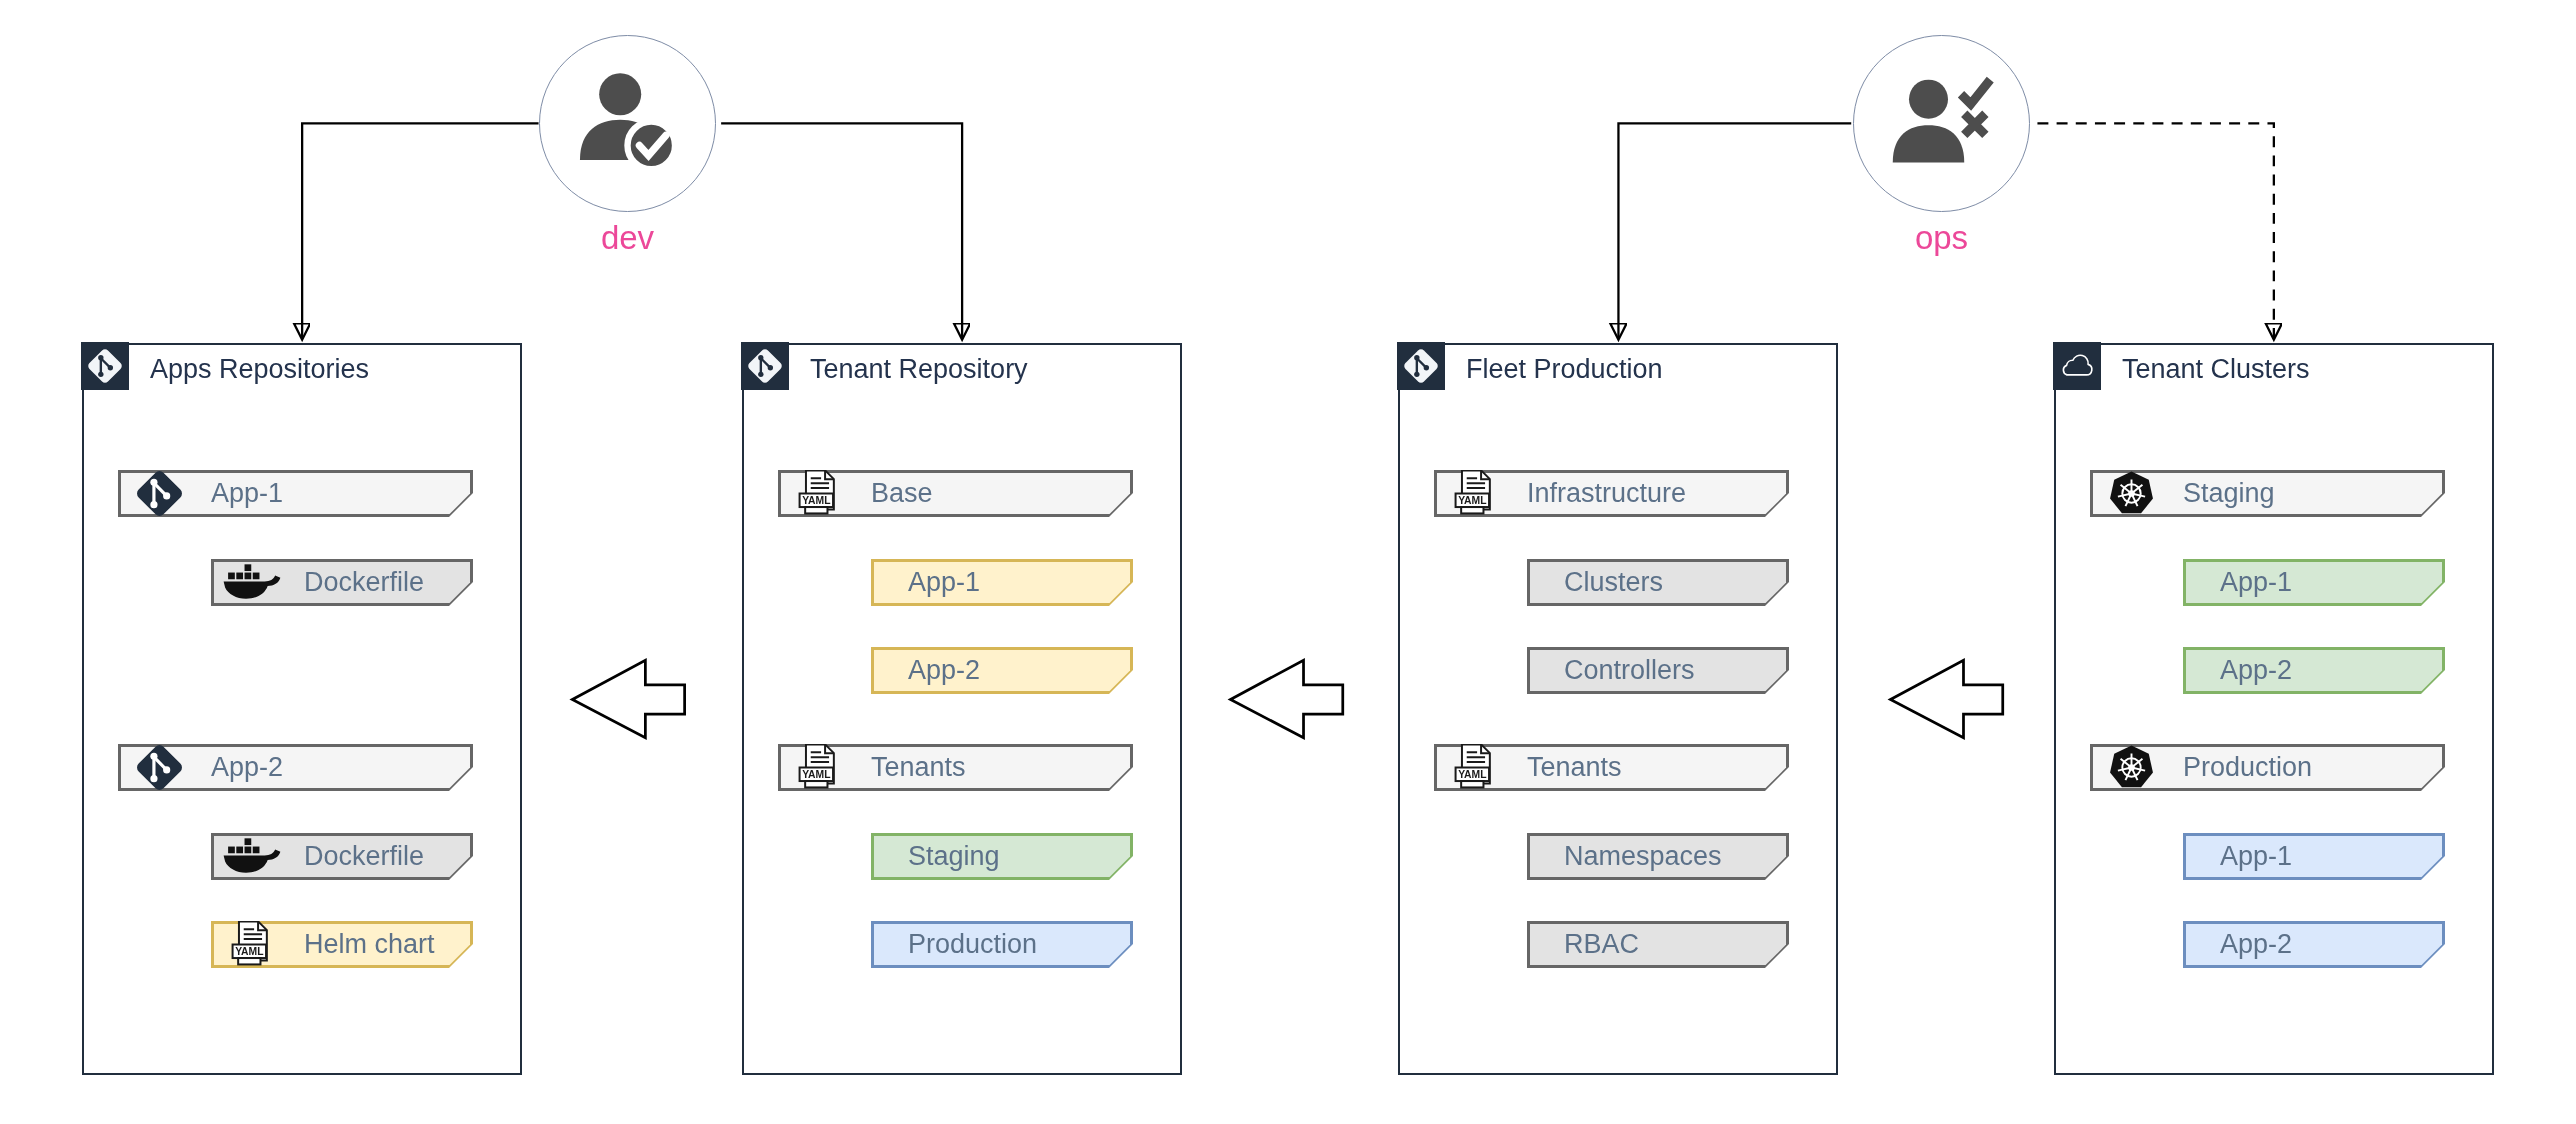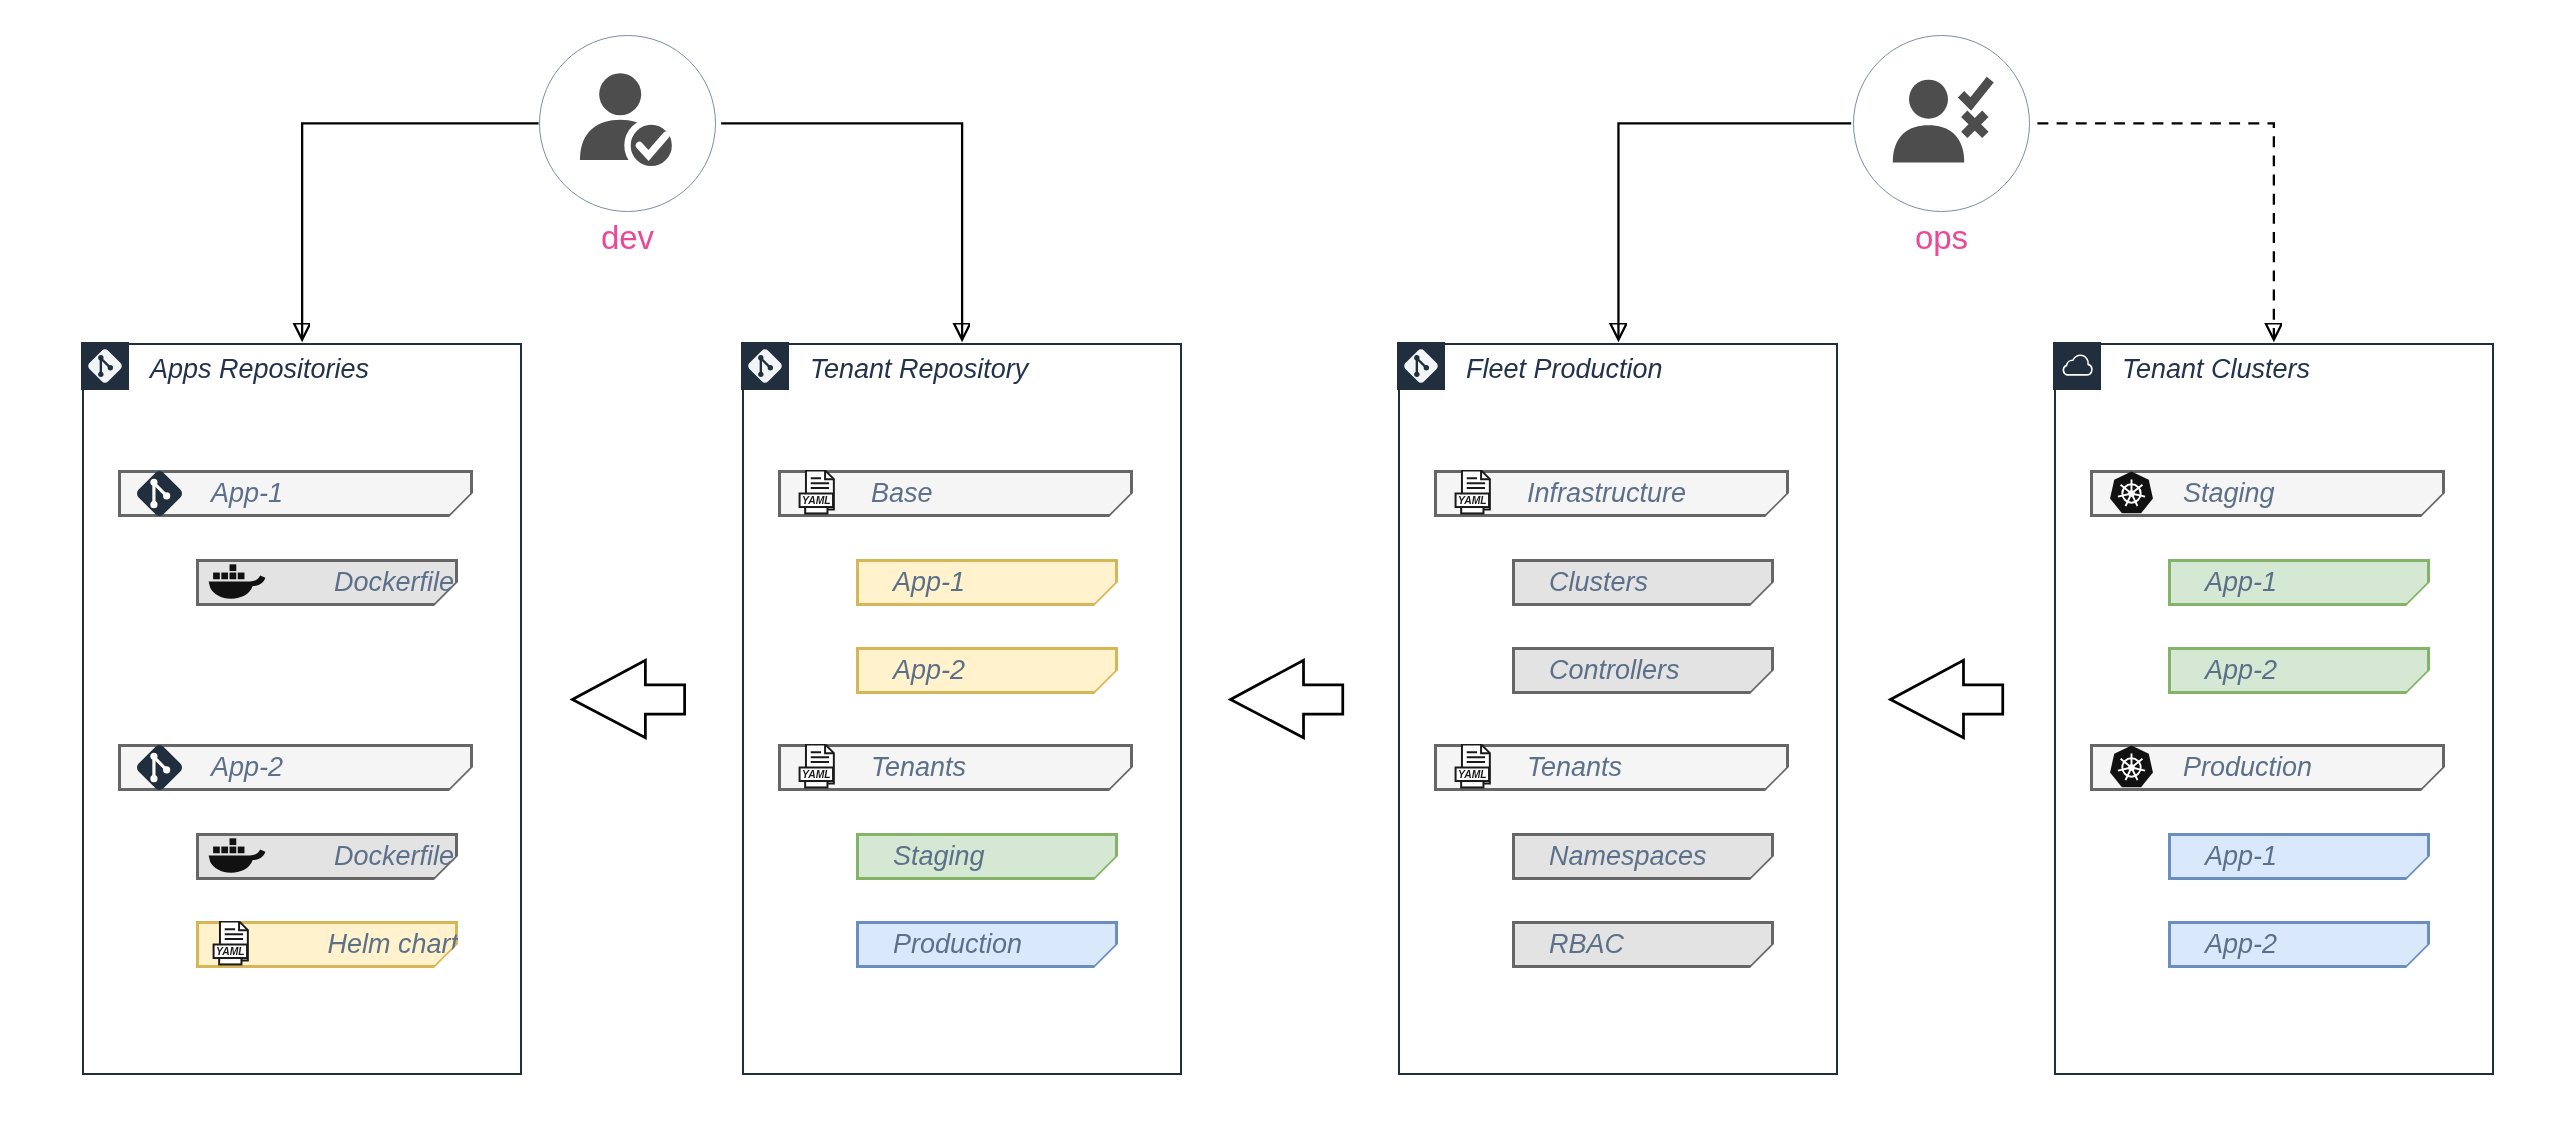--- a/index.html
+++ b/index.html
@@ -8,21 +8,21 @@
     background:#ffffff;font-family:"Liberation Sans",sans-serif;
   }
   
   .wires{position:absolute;left:0;top:0;z-index:1;}
   .wires path{stroke:#000000;stroke-width:2.5;fill:none;}
   .wires path.block{fill:#ffffff;stroke-width:3;}
   .wires path.dashed{stroke-dasharray:12 9;}
   
   .repo-box{
     position:absolute;top:343px;width:440px;height:732px;box-sizing:border-box;
-    border:2.7px solid #212e3e;background:#ffffff;z-index:2;font-style:italic;
+    border:2.7px solid #212e3e;background:#ffffff;z-index:2;
   }
   #box-apps{left:82px}
   #box-tenant{left:742px}
   #box-fleet-repo{left:1398px}
   #box-fleet-clusters{left:2054px}
   .badge{
     position:absolute;top:-2.7px;left:-2.7px;width:48px;height:48px;background:#212e3e;
     display:flex;align-items:center;justify-content:center;
   }
   .badge svg{width:38px;height:38px;}
@@ -36,21 +36,21 @@
     position:absolute;height:47px;display:flex;align-items:center;
     background:var(--bd);
     clip-path:polygon(0 0,100% 0,100% calc(100% - 24px),calc(100% - 24px) 100%,0 100%);
   }
   .item::before{
     content:"";position:absolute;inset:2.7px;background:var(--bg);
     clip-path:polygon(0 0,100% 0,100% calc(100% - 21px),calc(100% - 21px) 100%,0 100%);
   }
   .item>*{position:relative;z-index:1;}
   .lv1{left:34px;width:355px;}
-  .lv2{left:112px;width:262px;gap:45px;}
+  .lv2{left:127px;width:262px;}
   .r1{top:125px}.r2{top:214px}.r3{top:302px}.r4{top:399px}.r5{top:488px}.r6{top:576px}
   .s-graylight{--bd:#666666;--bg:#f5f5f5;}
   .s-gray{--bd:#666666;--bg:#e3e3e3;}
   .s-yellow{--bd:#d6b656;--bg:#fff2cc;}
   .s-green{--bd:#82b366;--bg:#d5e8d4;}
   .s-blue{--bd:#6c8ebf;--bg:#dae8fc;}
   .item .ic{width:60px;margin-left:11px;display:flex;justify-content:center;align-items:center;}
   .item .ic svg{height:51px;width:51px;}
   .item .ic svg.docker{height:42px;width:60px;}
   .item .ic svg.k8s{height:47px;width:47px;}

